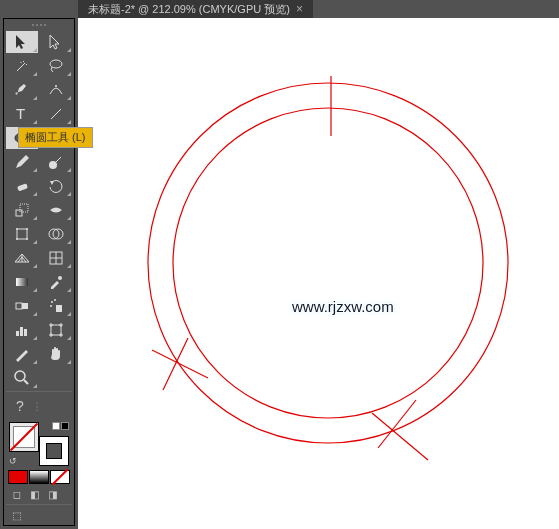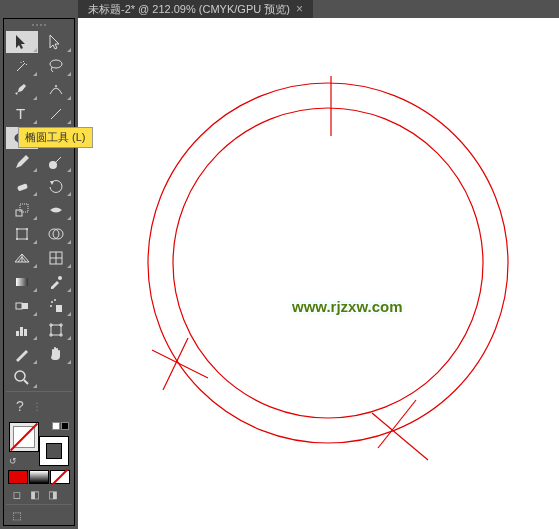--- a/index.html
+++ b/index.html
@@ -26,24 +26,24 @@
 .mini-sw{position:absolute;top:0;right:0;display:flex;gap:1px}
 .mini-sw div{width:8px;height:8px;border:1px solid #888}
 .mini-arr{position:absolute;bottom:0;left:0;font-size:9px;color:#ccc}
 .color-row{display:flex;gap:1px;margin:2px 0;padding:0 2px}
 .cbox{width:20px;height:14px;border:1px solid #000}
 .opt-row{display:flex;gap:4px;padding:2px 4px}
 .opt{width:14px;height:12px;display:flex;align-items:center;justify-content:center;color:#ccc;font-size:10px}
 .help-row{display:flex;align-items:center;padding:2px}
 .help{width:24px;height:20px;color:#ccc;font-size:14px;text-align:center;line-height:20px}
 .help-handle{width:10px;color:#888;font-size:10px}
-.tooltip{position:absolute;top:127px;left:18px;background:#fde047;border:1px solid #999;padding:2px 6px;font-size:11px;color:#333;z-index:100;white-space:nowrap}
+.tooltip{position:absolute;top:127px;left:18px;background:#eab308;border:1px solid #999;padding:2px 6px;font-size:11px;color:#333;z-index:100;white-space:nowrap}
 .canvas{position:absolute;top:18px;left:78px;right:0;bottom:0;background:#fff}
 .art{position:absolute;top:0;left:0;width:100%;height:100%}
-.water{position:absolute;top:280px;left:214px;font-size:15px;font-weight:bold;color:#4d7c0f;text-shadow:-1px -1px 0 #fff,1px -1px 0 #fff,-1px 1px 0 #fff,1px 1px 0 #fff,0 0 4px #88e0ff}
+.water{position:absolute;top:280px;left:214px;font-size:15px;font-weight:normal;color:#0f172a;text-shadow:-1px -1px 0 #fff,1px -1px 0 #fff,-1px 1px 0 #fff,1px 1px 0 #fff,0 0 4px #88e0ff}
 </style>
 </head>
 <body>
 
 <div class="tab-bar">
   <div class="tab">
     <span>未标题-2* @ 212.09% (CMYK/GPU 预览)</span>
     <span class="tab-close">×</span>
   </div>
 </div>

